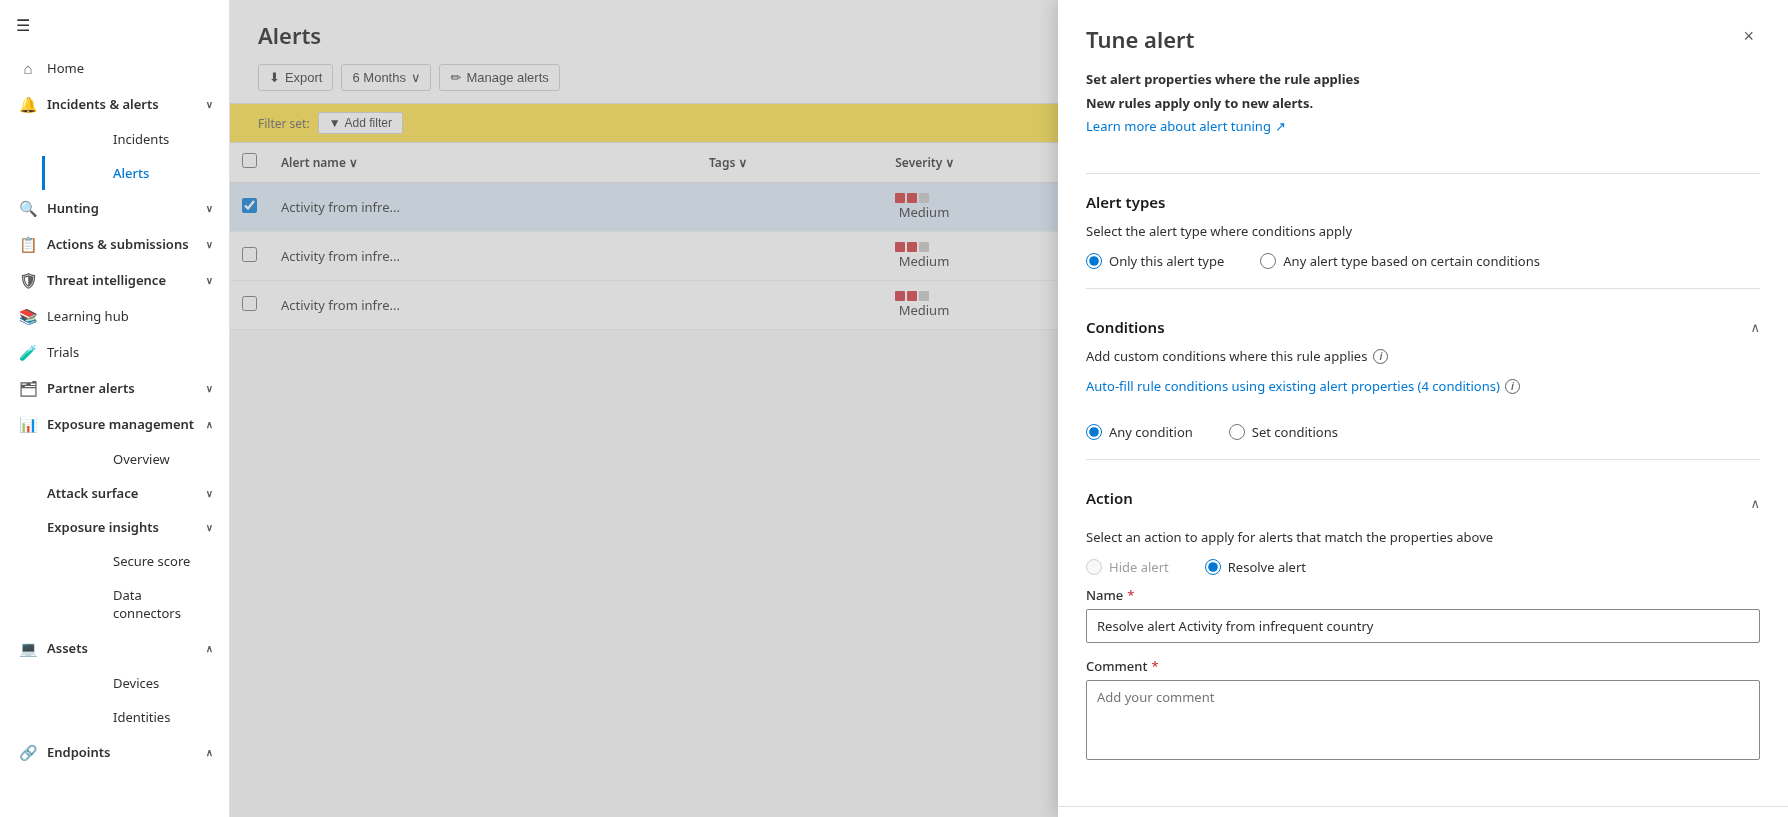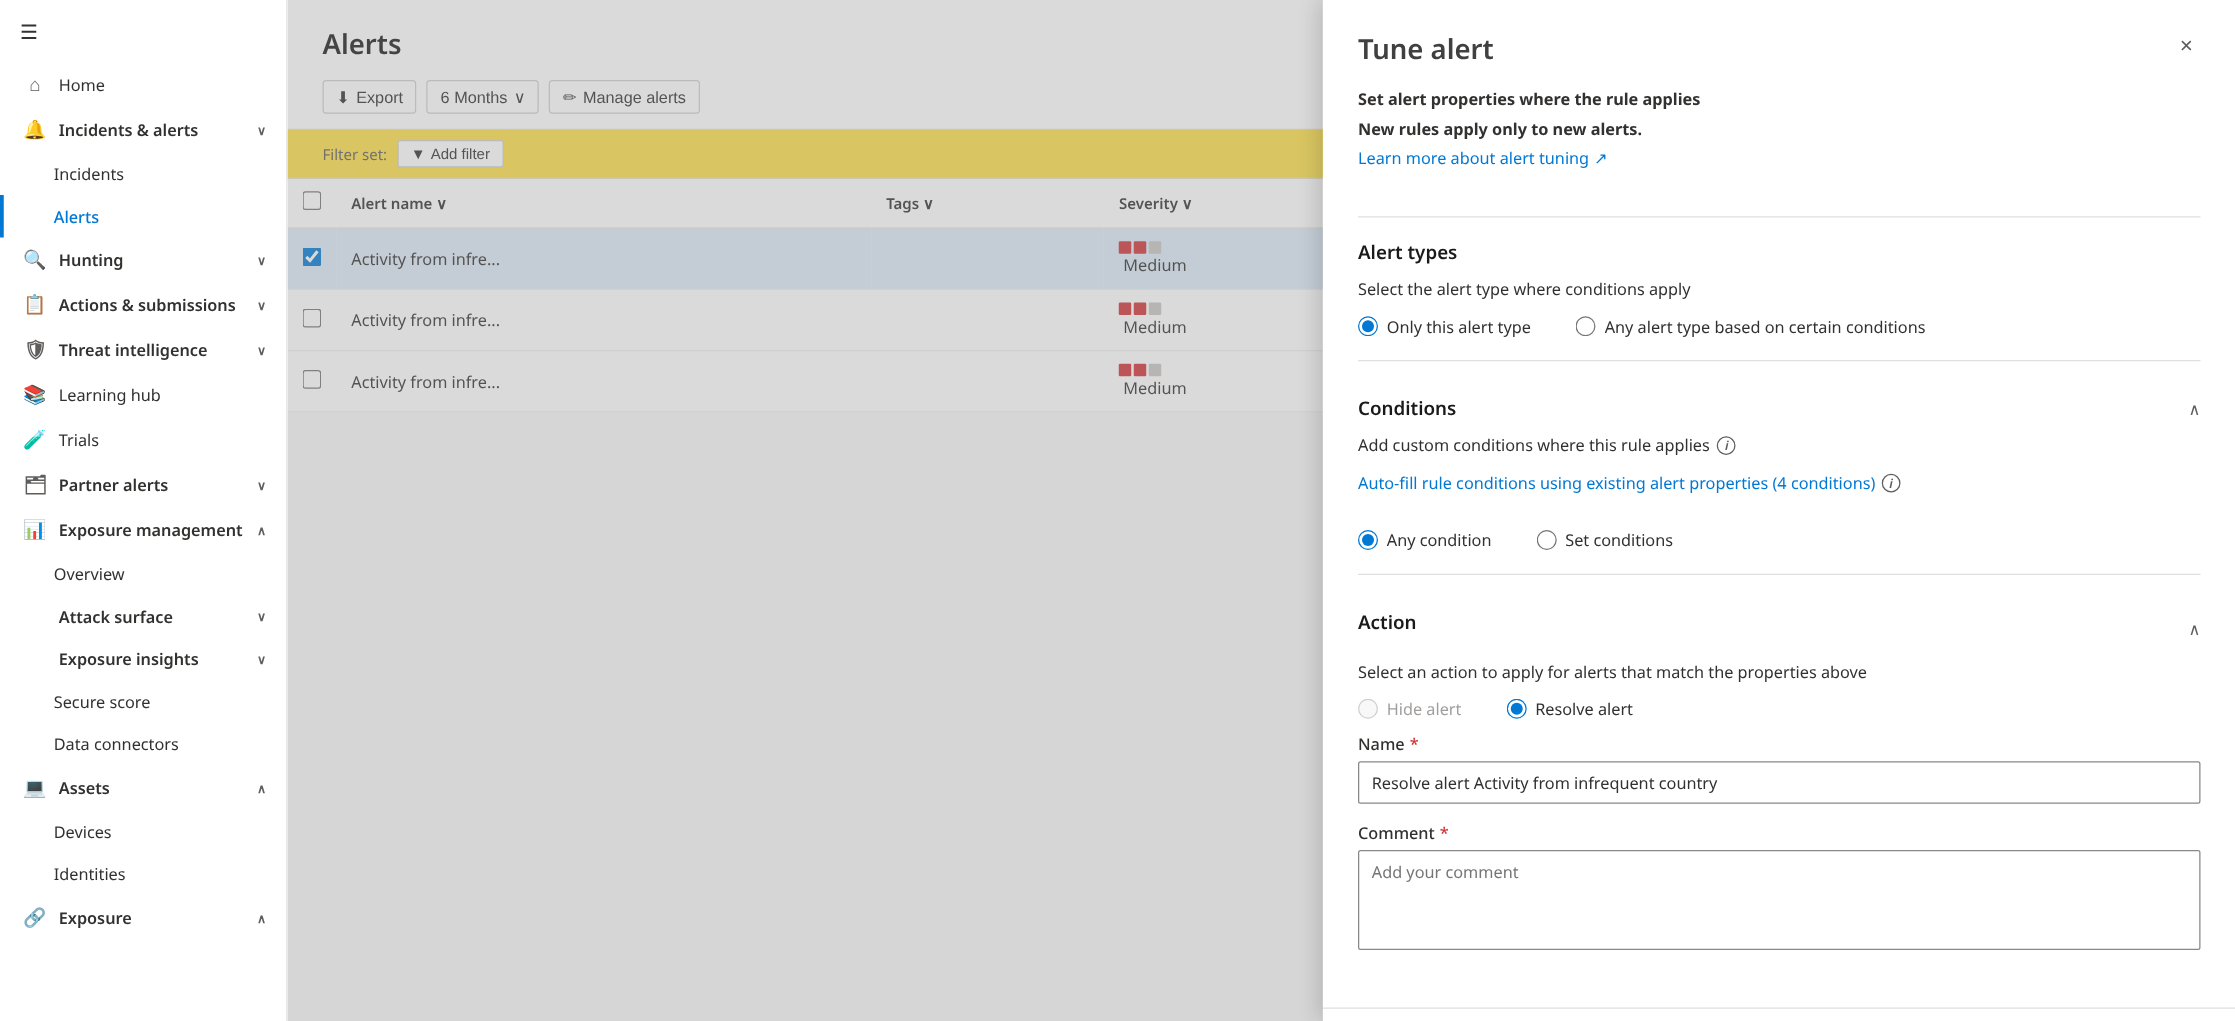--- a/index.html
+++ b/index.html
@@ -28,21 +28,21 @@
       padding: 8px 16px;
       cursor: pointer;
       color: #323130;
       font-size: 13px;
       gap: 10px;
       border-left: 3px solid transparent;
       user-select: none;
     }
     .sidebar-item.active { border-left: 3px solid #0078d4; color: #0078d4; font-weight: 500; }
     .sidebar-item .sidebar-icon { font-size: 15px; color: #605e5c; width: 18px; text-align: center; }
-    .sidebar-item.sub { padding-left: 40px; }
+    .sidebar-item.sub { padding-left: 68px; margin-left: 42px; }
     .sidebar-section-header {
       display: flex;
       align-items: center;
       padding: 8px 16px;
       cursor: pointer;
       color: #323130;
       font-size: 13px;
       font-weight: 600;
       gap: 10px;
       border-left: 3px solid transparent;
@@ -423,21 +423,21 @@
   <div class="sidebar-item sub">
     <span>Devices</span>
   </div>
 
   <div class="sidebar-item sub">
     <span>Identities</span>
   </div>
 
   <div class="sidebar-section-header">
     <span class="sidebar-icon">🔗</span>
-    <span>Exposure</span>
+    <span>Endpoints</span>
     <span class="chevron">∧</span>
   </div>
 </nav>
 
 <div class="main-content">
   <div class="main-header">
     <h1 class="main-title">Alerts</h1>
     <div class="toolbar">
       <button class="toolbar-btn">
         <span>⬇</span>

